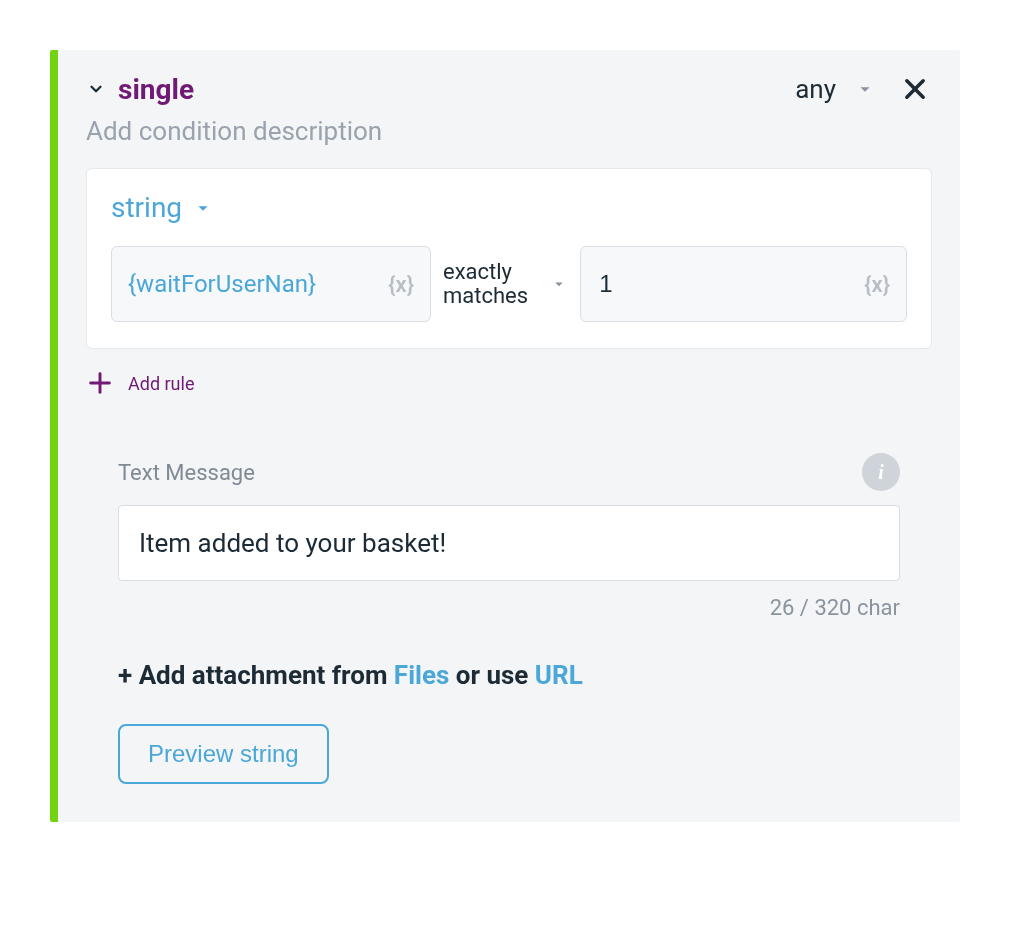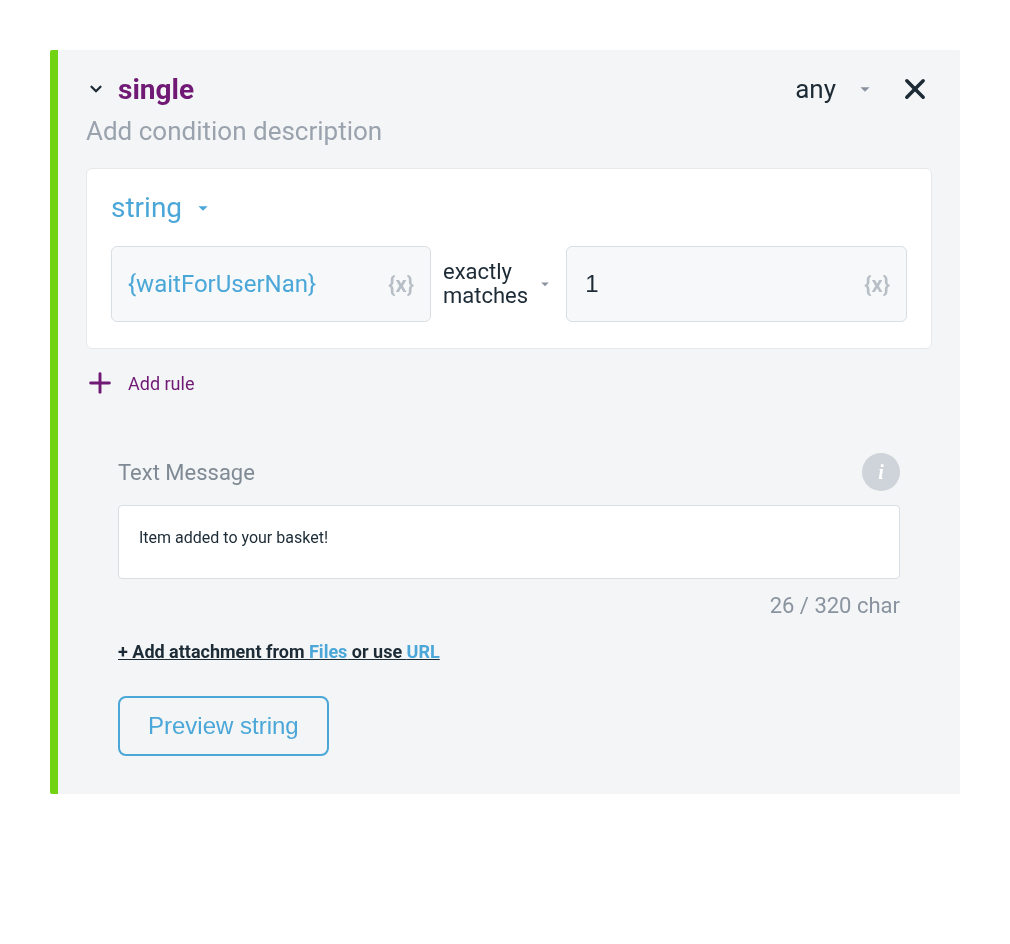--- a/index.html
+++ b/index.html
@@ -117,21 +117,21 @@
     overflow: hidden;
   }
   .brace {
     color: #b7bec6;
     font-weight: 600;
     font-size: 22px;
   }
   .operator {
     display: flex;
     align-items: center;
-    gap: 8px;
+    gap: 22px;
     font-size: 22px;
     color: #1c2b36;
     line-height: 1.1;
   }
   .operator .lines { display: flex; flex-direction: column; }
   .operator svg { width: 18px; height: 18px; color:#8a94a0; }
   .operand-right input {
     border: none;
     outline: none;
     background: transparent;
@@ -179,36 +179,35 @@
     font-style: italic;
     font-weight: 700;
     font-size: 20px;
   }
   .msg-box {
     margin-top: 14px;
     border: 1px solid #d9dee3;
     border-radius: 4px;
     background: #fff;
     padding: 22px 20px;
-    font-size: 16px;
+    font-size: 26px;
     color: #1c2b36;
     min-height: 74px;
   }
   .char-count {
     margin-top: 14px;
     text-align: right;
     color: #8a94a0;
     font-size: 22px;
   }
   .attach-row {
-    margin-top: 23px;
-    font-size: 18px;
+    margin-top: 40px;
+    font-size: 26px;
     font-weight: 700;
     color: #1c2b36;
-    text-decoration: underline;
   }
   .attach-row .link {
     color: #4aa7d8;
     cursor: pointer;
   }
   .preview-btn {
     margin-top: 34px;
     display: inline-flex;
     align-items: center;
     justify-content: center;

